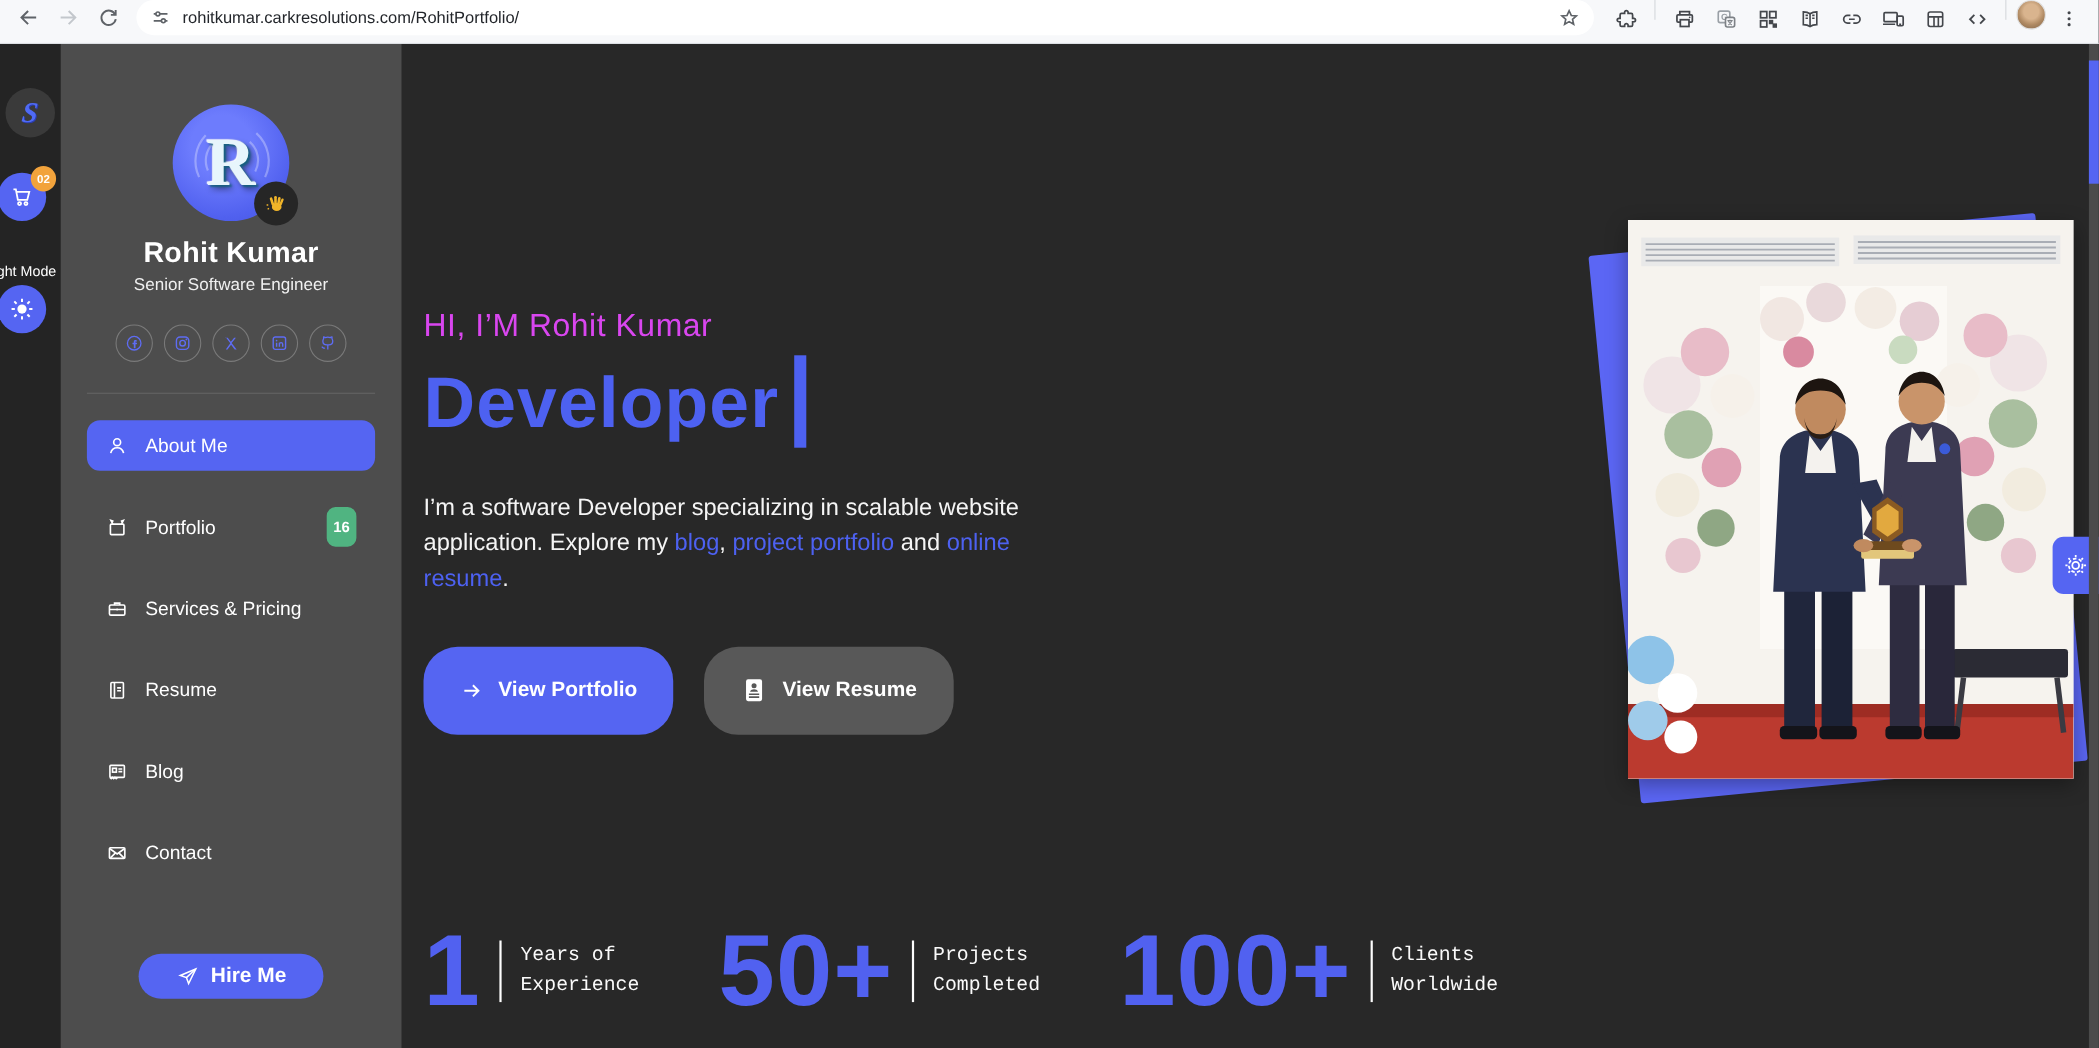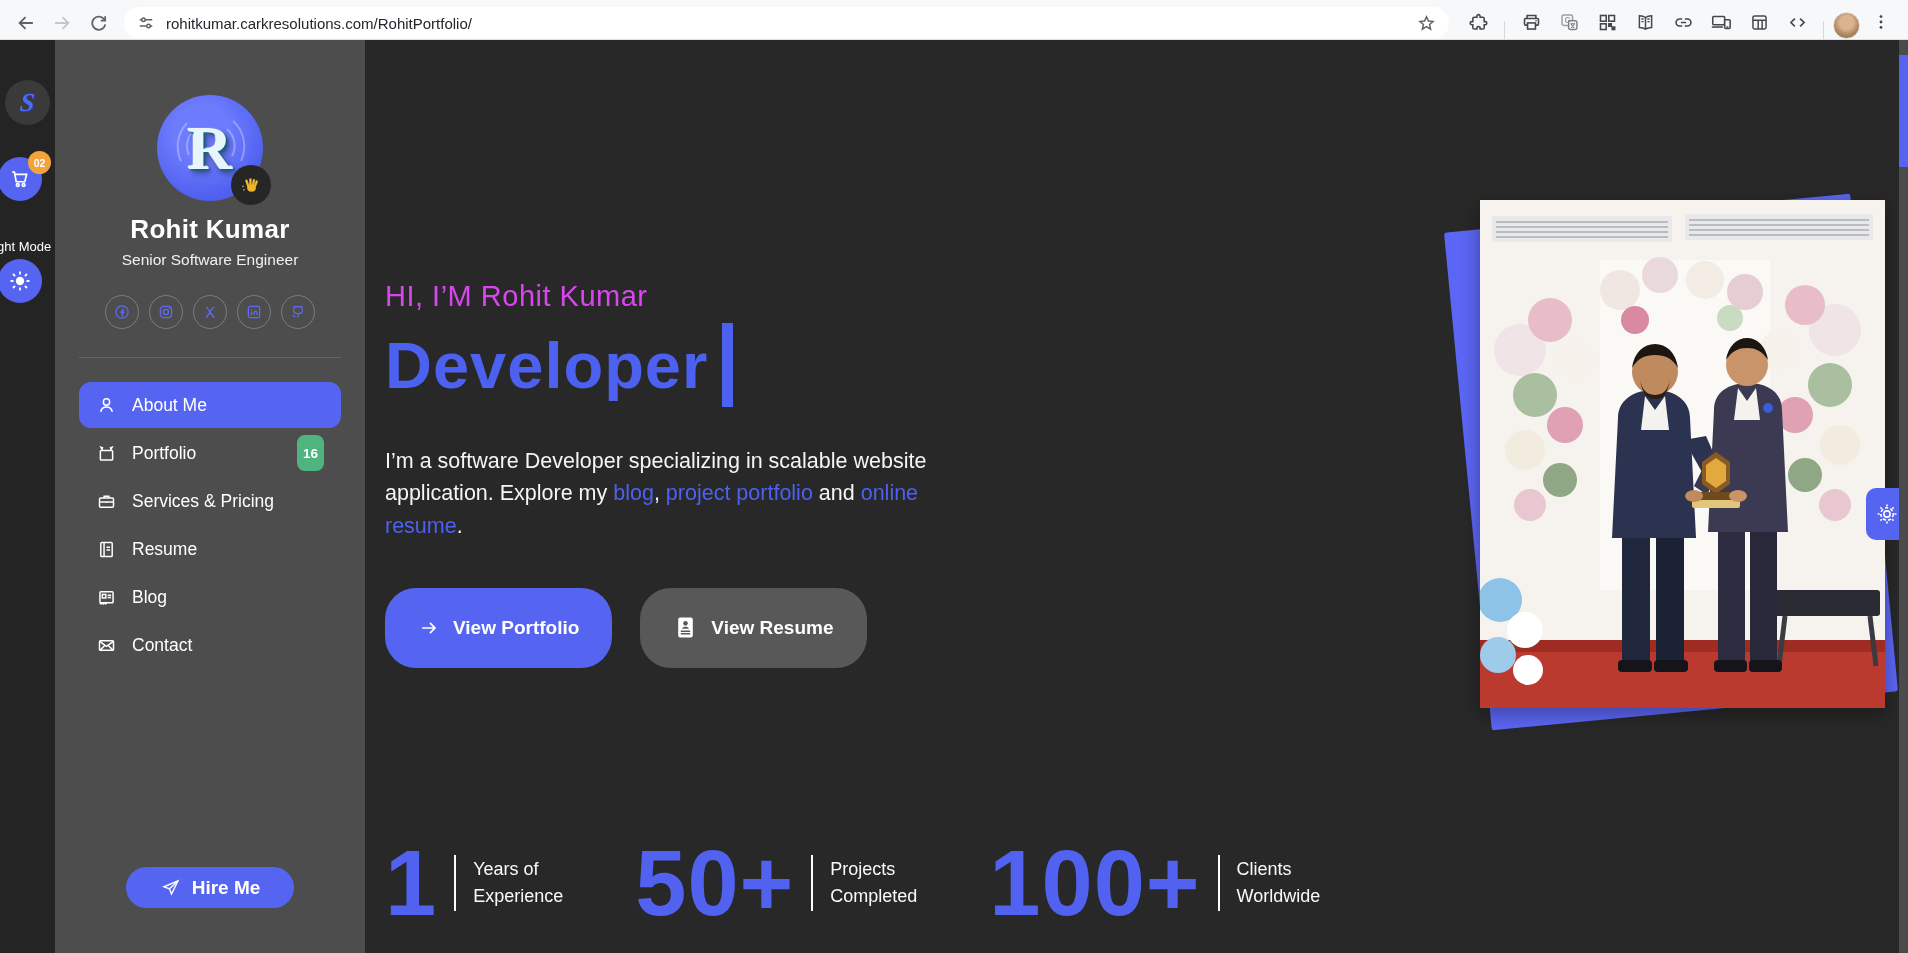--- a/index.html
+++ b/index.html
@@ -1,21 +1,21 @@
 <!DOCTYPE html>
 <html><head>
 <meta charset="utf-8">
 <style>
   * { margin:0; padding:0; box-sizing:border-box; }
   html,body { width:1908px; height:953px; overflow:hidden; background:#282828;
               font-family:"Liberation Sans","DejaVu Sans",sans-serif; }
 
   
   .browser { height:40px; background:#f7f8fa; border-bottom:1px solid #dde0e4;
-             display:flex; align-items:flex-end; padding:0 10px; gap:4px; }
+             display:flex; align-items:flex-start; padding:0 10px; gap:4px; }
   .tb { width:32px; height:32px; border:none; background:transparent; border-radius:50%;
         display:flex; align-items:center; justify-content:center; cursor:pointer; flex:0 0 auto; }
   .omnibox { flex:1 1 auto; height:32px; background:#ffffff; border-radius:16px;
              display:flex; align-items:center; padding:0 12px; margin:0 8px 0 6px; min-width:0; }
   .omnibox .url { flex:1; font-size:15px; color:#23262b; white-space:nowrap; overflow:hidden; margin-left:10px; }
   .sep { width:1px; height:18px; background:#d4d7db; margin:0 5px; flex:0 0 auto; }
   .chip { width:34px; height:34px; border:none; background:transparent; border-radius:50%;
           display:flex; align-items:center; justify-content:center; cursor:pointer; flex:0 0 auto; }
   .tb-avatar { width:27px; height:27px; border-radius:50%; flex:0 0 auto; cursor:pointer;
      background:radial-gradient(circle at 50% 38%, #d9b48e 0 34%, #b08a63 60%, #7d6148 100%); border:1px solid #e0e0e0;}
@@ -49,21 +49,21 @@
             color:#e7f5fc; text-shadow:2px 2px 2px #17607e, -1px -1px 1px #ffffff, 3px 4px 6px rgba(0,0,0,.45);
             position:relative; }
   .wave { position:absolute; right:-8px; bottom:-4px; width:40px; height:40px; border-radius:50%;
           background:#262626; display:flex; align-items:center; justify-content:center; }
   .name { margin-top:13px; color:#ffffff; font-size:26px; font-weight:700; letter-spacing:.3px; }
   .roleline { margin-top:6px; color:#f0f0f0; font-size:15.5px; }
   .socials { margin-top:26px; display:flex; gap:10px; }
   .soc { width:34px; height:34px; border-radius:50%; border:1px solid rgba(255,255,255,.25);
          background:transparent; display:flex; align-items:center; justify-content:center; cursor:pointer; }
   .divider { width:262px; border-top:1px solid rgba(255,255,255,.14); margin-top:28px; }
-  .menu { margin-top:24px; width:262px; display:flex; flex-direction:column; gap:2px; }
+  .menu { margin-top:24px; width:262px; display:flex; flex-direction:column; gap:28px; }
   .mi { height:46px; border-radius:12px; display:flex; align-items:center; gap:15px; padding:0 17px;
         color:#ffffff; font-size:17.5px; text-decoration:none; cursor:pointer; }
   .mi.active { background:#5565f2; }
   .badge { margin-left:auto; width:27px; height:36px; border-radius:8px; background:#50b481;
            color:#fff; font-size:13.5px; font-weight:700; display:flex; align-items:center; justify-content:center; }
   .hire { position:absolute; bottom:45px; left:50%; transform:translateX(-50%); width:168px; height:41px;
           border:none; border-radius:27px; background:#5565f2; color:#fff; font-size:19px; font-weight:700;
           display:flex; align-items:center; justify-content:center; gap:11px; cursor:pointer;
           font-family:inherit; }
 
@@ -78,21 +78,21 @@
   .cta-row { margin-top:46px; display:flex; gap:28px; }
   .btn { height:80px; border:none; border-radius:31px; display:flex; align-items:center; gap:13px;
          padding:0 33px; color:#fff; font-size:19px; font-weight:700; cursor:pointer; font-family:inherit; }
   .btn.primary { background:#5565f2; }
   .btn.secondary { background:#585858; }
   .stats { margin-top:176px; display:flex; align-items:center; gap:72px; }
   .stat { display:flex; align-items:center; gap:17px; }
   .num { color:#5161f0; font-size:92px; font-weight:700; line-height:.85; letter-spacing:1px; }
   .vline { width:2px; height:56px; background:#fdfdfd; }
   .slabel { color:#fafafa; font-size:18px; line-height:1.5; }
-  .slabel span { display:block; }
+  .slabel span { display:block;font-family:Liberation Mono, monospace; }
 
   
   .photo-wrap { position:absolute; left:1110px; top:150px; width:430px; height:550px; }
   .blue-tilt { position:absolute; left:-8px; top:22px; width:408px; height:500px; background:#5b66f4;
                transform:rotate(-5.5deg); border-radius:3px; }
   .photo { position:absolute; left:5px; top:10px; width:405px; height:508px; background:#fdfcfa;
            box-shadow:0 6px 18px rgba(0,0,0,.35); }
   .gear { position:absolute; right:0; top:448px; width:42px; height:52px; border:none;
           border-radius:10px 0 0 10px; background:#5565f2; display:flex; align-items:center;
           justify-content:center; cursor:pointer; z-index:10; }

